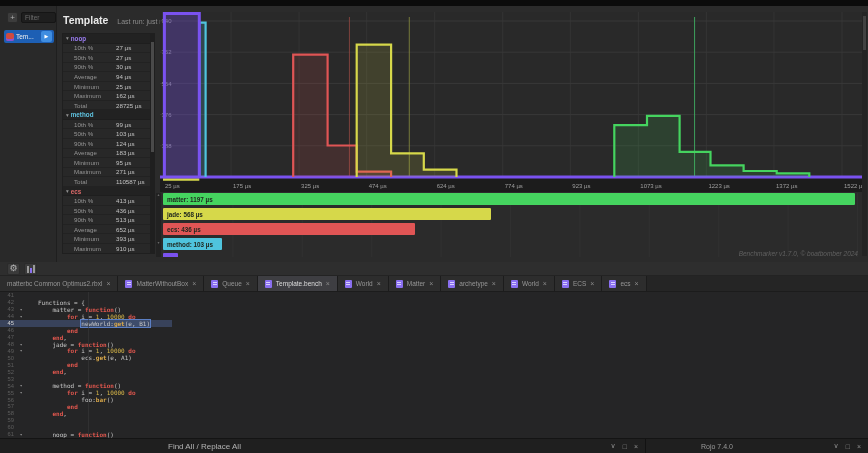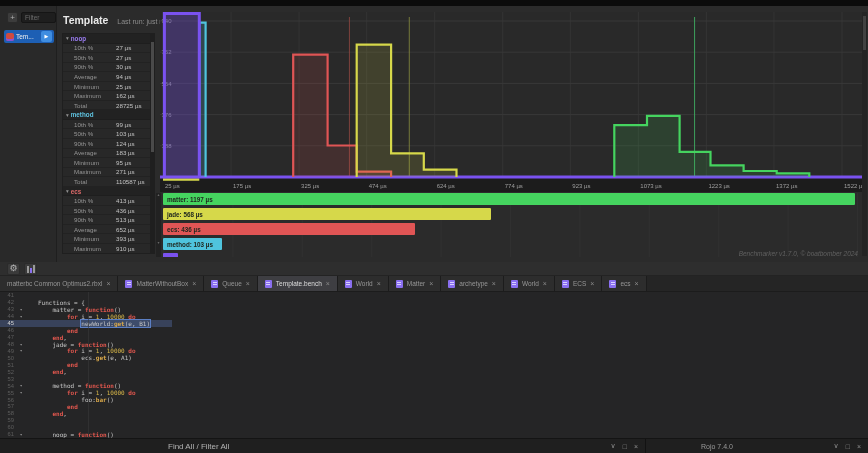--- a/index.html
+++ b/index.html
@@ -478,21 +478,21 @@
         <span class="lnum">61</span>
         <span class="fold">▾</span>
         <span class="codetext"><span class="tk-t">    noop = </span><span class="tk-k">function</span><span class="tk-t">()</span></span>
       </div>
     </div>
   <div class="indent-line"></div>
 </div>
 
 <div class="statusbar">
   <div class="sb-left">
-    <span class="sb-title">Find All / Filter All</span>
+    <span class="sb-title">Find All / Replace All</span>
     <span class="spacer"></span>
     <span class="sicon">∨</span>
     <span class="sicon">□</span>
     <span class="sicon">×</span>
   </div>
   <div class="sb-div"></div>
   <div class="sb-right">
     <span class="sb-title">Rojo 7.4.0</span>
     <span class="spacer"></span>
     <span class="sicon">∨</span>

